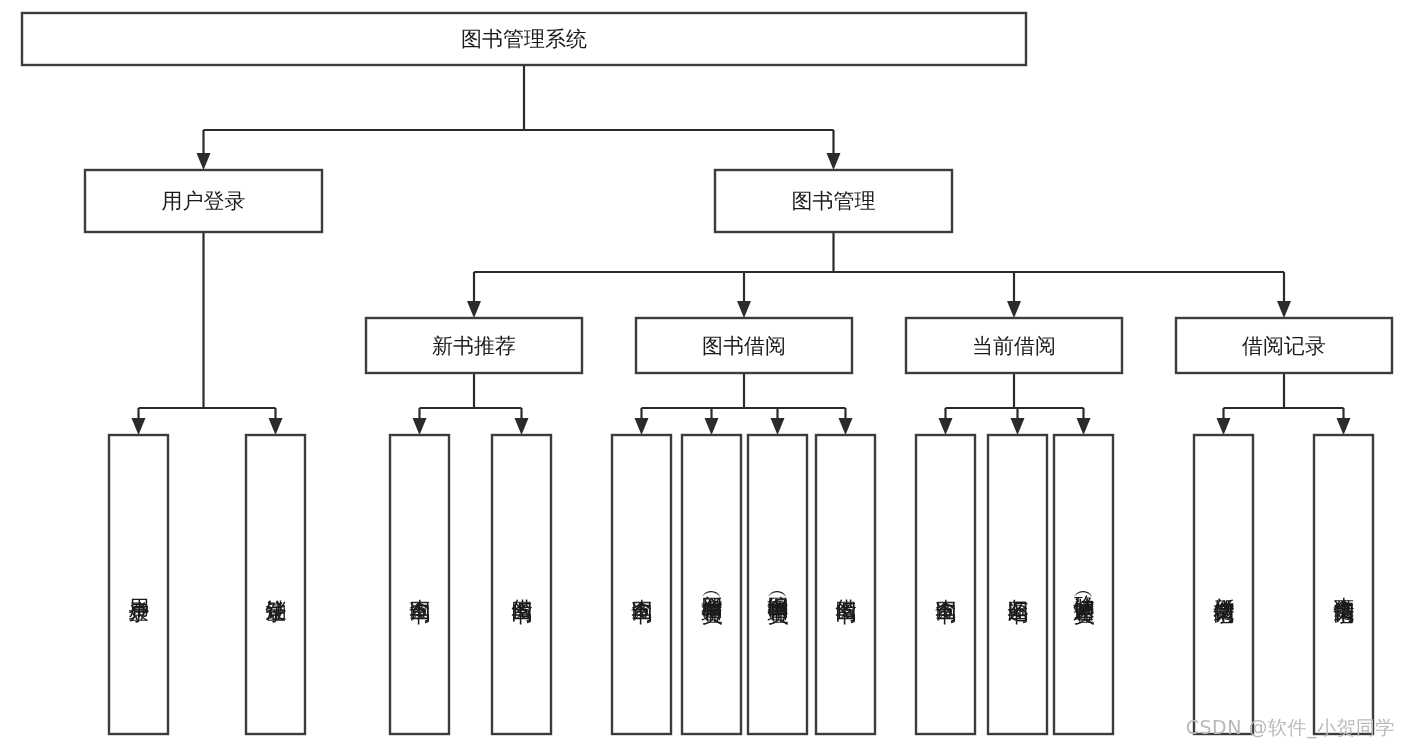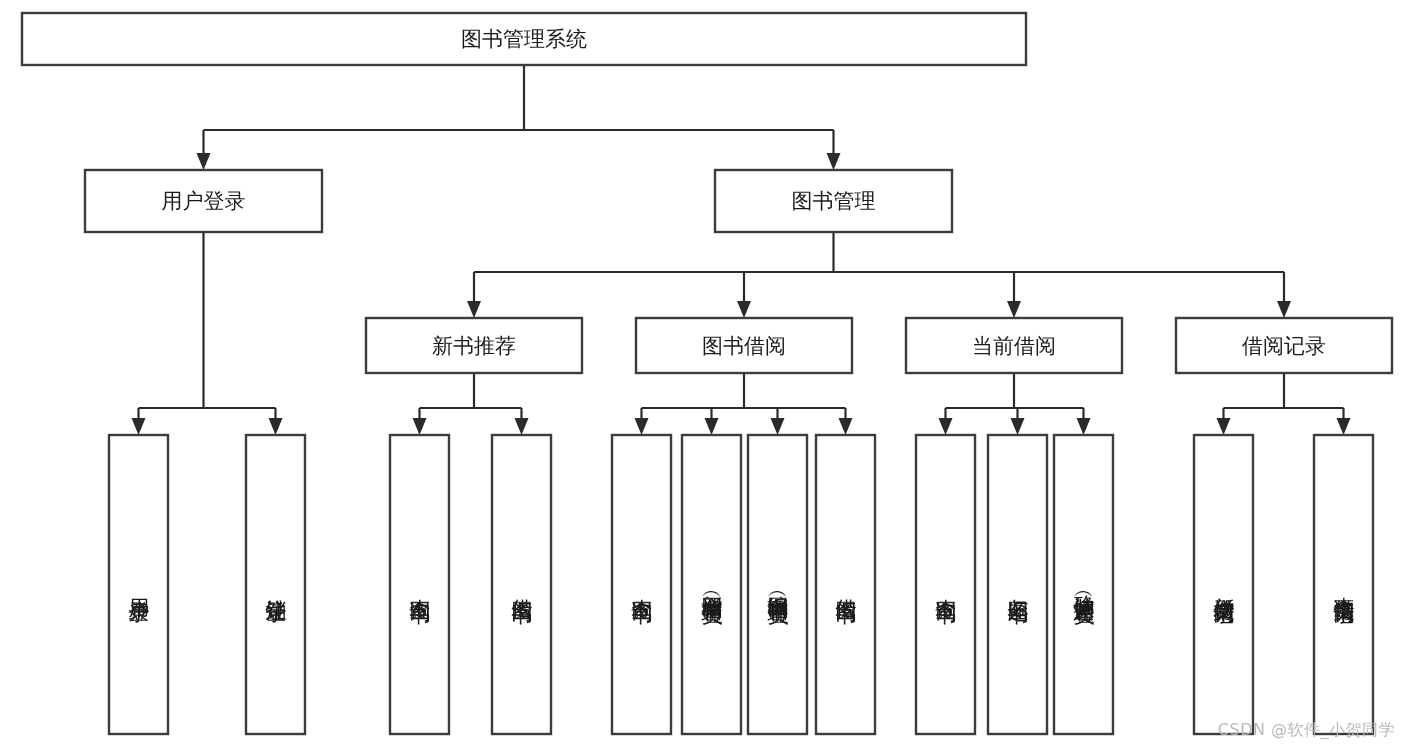--- a/index.html
+++ b/index.html
@@ -60,21 +60,21 @@
     color: #1b1b1b;
     letter-spacing: 1.5px;
     white-space: nowrap;
     pointer-events: none;
   }
   .watermark {
     position: absolute;
     right: 14px;
     bottom: 6px;
     font-family: "DejaVu Sans", "Liberation Sans", sans-serif;
-    font-size: 16px;
+    font-size: 19px;
     color: #b9b9b9;
     letter-spacing: 0.5px;
     white-space: nowrap;
   }
 </style>
 </head>
 <body>
 
 <div id="diagram-root">
   <svg class="diagram-canvas" viewBox="0 0 1405 747" xmlns="http://www.w3.org/2000/svg">

